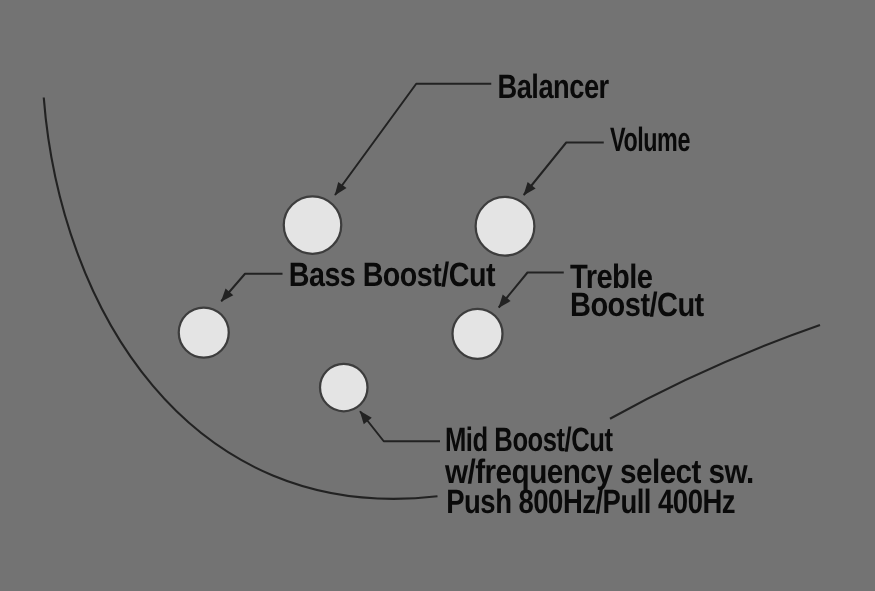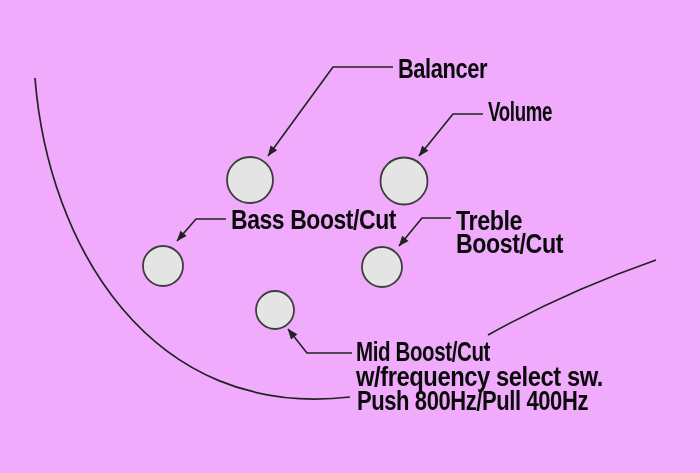--- a/index.html
+++ b/index.html
@@ -4,21 +4,21 @@
 <style>
   html, body {
     margin: 0;
     padding: 0;
     background: #ffffff;
   }
   .stage {
     position: relative;
     width: 700px;
     height: 473px;
-    background: #f0abfc;
+    background: #737373;
     overflow: hidden;
   }
   svg { display: block; }
   .body-line {
     fill: none;
     stroke: #222222;
     stroke-width: 1.7;
     stroke-linecap: butt;
   }
   .leader {

